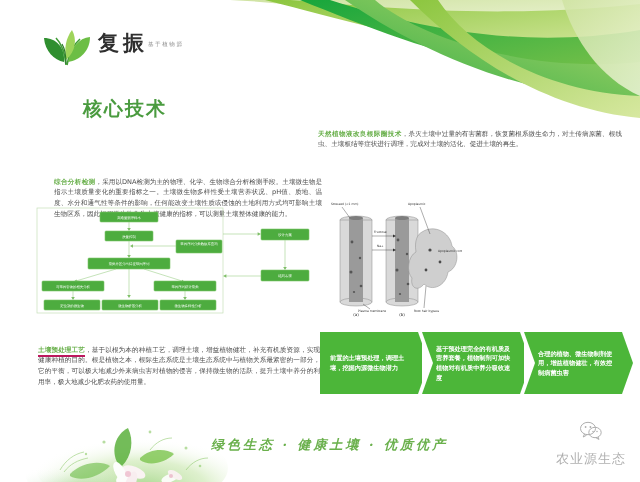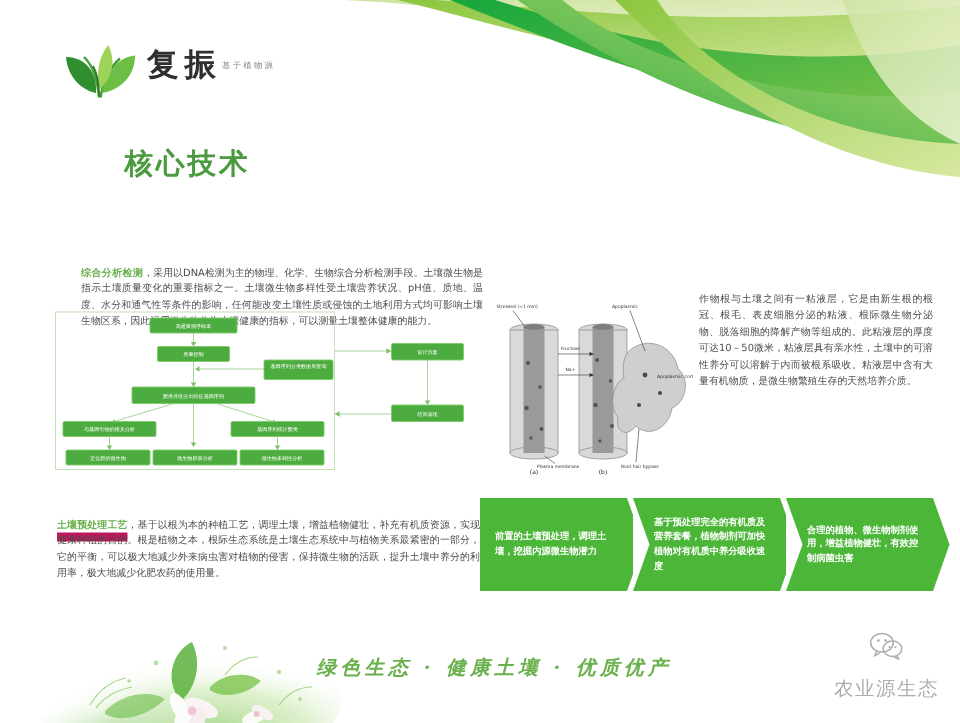--- a/index.html
+++ b/index.html
@@ -28,21 +28,21 @@
   
   .title{position:absolute;left:38px;top:96px;font-size:19px;font-weight:bold;
          color:#4a9b3f;letter-spacing:2px;margin-left:45px;}
 
   
   .col-left{position:absolute;left:54px;top:124px;width:268px;margin-top:46px;}
   .col-right{position:absolute;left:318px;top:122px;width:304px;}
 
   .para{font-size:6.6px;line-height:1.62;color:#4d4d4d;text-align:justify;}
   .para .lead{color:#6ab04c;font-weight:bold;letter-spacing:.3px;}
-  .para .lead-u{color:#6ab04c;font-weight:bold;border-bottom:6px solid #be185d;padding-bottom:1px;}
+  .para .lead-u{color:#6ab04c;font-weight:bold;border-bottom:2px solid #be185d;padding-bottom:1px;}
 
   
   .flow{position:absolute;left:36px;top:196px;width:282px;height:118px;}
   .flow svg{display:block;}
 
   
   .rootfig{position:absolute;left:330px;top:192px;width:132px;height:132px;}
   .rootfig svg{display:block;}
   .rootnote{position:absolute;left:466px;top:194px;width:156px;font-size:6.6px;
             line-height:1.66;color:#4d4d4d;text-align:justify;}
@@ -128,20 +128,25 @@
   </div>
 
   <div class="title">核心技术</div>
 
   <div class="col-left">
     <p class="para">
       <span class="lead">综合分析检测</span><span>，采用以DNA检测为主的物理、化学、生物综合分析检测手段。土壤微生物是指示土壤质量变化的重要指标之一。土壤微生物多样性受土壤营养状况、pH值、质地、温度、水分和通气性等条件的影响，任何能改变土壤性质或侵蚀的土地利用方式均可影响土壤生物区系，因此运用微生物作为土壤健康的指标，可以测量土壤整体健康的能力。</span>
     </p>
   </div>
 
+  <div class="col-right">
+    <p class="para">
+      <span class="lead">天然植物液改良根际圈技术</span><span>，杀灭土壤中过量的有害菌群，恢复菌根系微生命力，对土传病原菌、根线虫、土壤板结等症状进行调理，完成对土壤的活化、促进土壤的再生。</span>
+    </p>
+  </div>
 
   <div class="flow">
     <svg width="282" height="118" viewBox="0 0 282 118">
       <style>
         .bx{fill:#4dac3f;stroke:#7ec86a;stroke-width:.6;}
         .bxw{fill:#ffffff;stroke:#6fc257;stroke-width:.6;}
         .lb{font-size:3.4px;fill:#ffffff;font-family:"DejaVu Sans",sans-serif;text-anchor:middle;}
         .ln{stroke:#9ed08c;stroke-width:.6;fill:none;}
         .fr{fill:none;stroke:#c5dfb8;stroke-width:.7;}
       </style>
@@ -253,21 +258,20 @@
       <polygon points="66,58 63,56.6 63,59.4" fill="#333"></polygon>
       <text class="tl" x="47" y="55">Na+</text>
       <text class="tl" x="108" y="60">Apoplasmic cortex</text>
       <text class="tl" x="28" y="120">Plasma membrane</text>
       <line class="al" x1="33" y1="112" x2="40" y2="117"></line>
       <text class="tl" x="84" y="120">Root hair bypass</text>
       <line class="al" x1="96" y1="94" x2="94" y2="116"></line>
     </svg>
   </div>
 
-  <div class="rootnote">作物根与土壤之间有一粘液层，它是由新生根的根冠、根毛、表皮细胞分泌的粘液、根际微生物分泌物、脱落细胞的降解产物等组成的。此粘液层的厚度可达10－50微米，粘液层具有亲水性，土壤中的可溶性养分可以溶解于内而被根系吸收。粘液层中含有大量有机物质，是微生物繁殖生存的天然培养介质。</div>
 
   <div class="col-left2">
     <p class="para">
       <span class="lead-u">土壤预处理工艺</span><span>，基于以根为本的种植工艺，调理土壤，增益植物健壮，补充有机质资源，实现健康种植的目的。根是植物之本，根际生态系统是土壤生态系统中与植物关系最紧密的一部分，它的平衡，可以极大地减少外来病虫害对植物的侵害，保持微生物的活跃，提升土壤中养分的利用率，极大地减少化肥农药的使用量。</span>
     </p>
   </div>
 
   <div class="chevrons">
     <div class="chev">
       <span class="chev-txt">前置的土壤预处理，调理土壤，挖掘内源微生物潜力</span>

